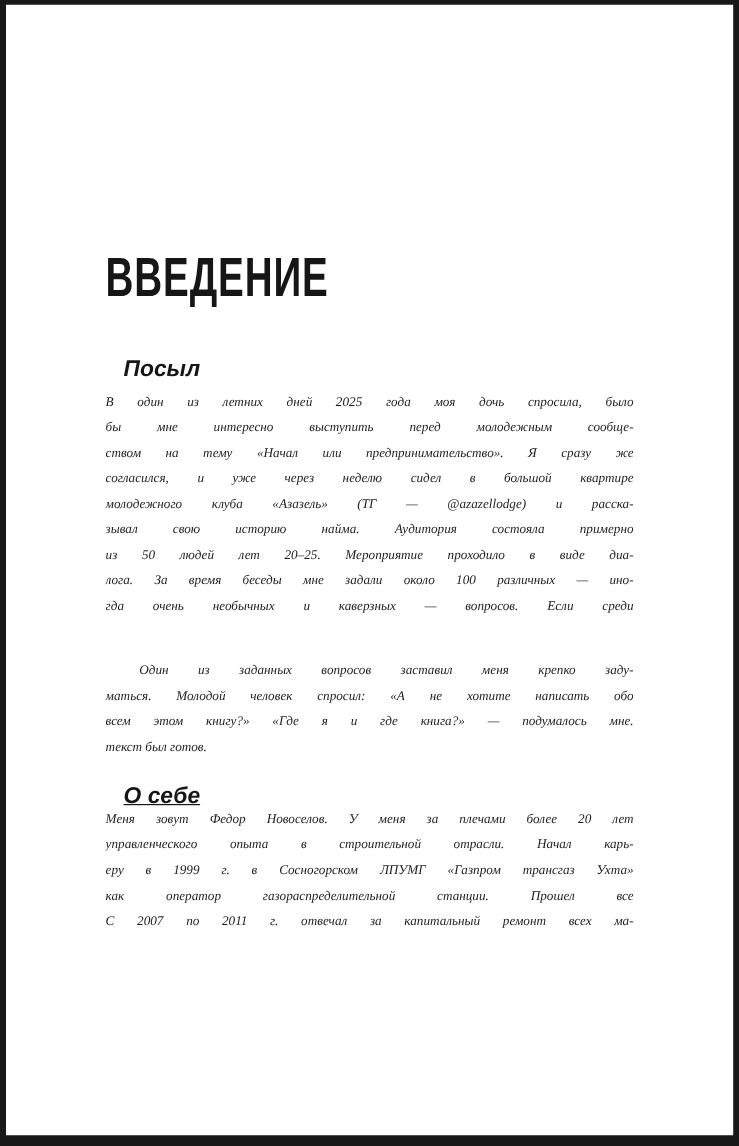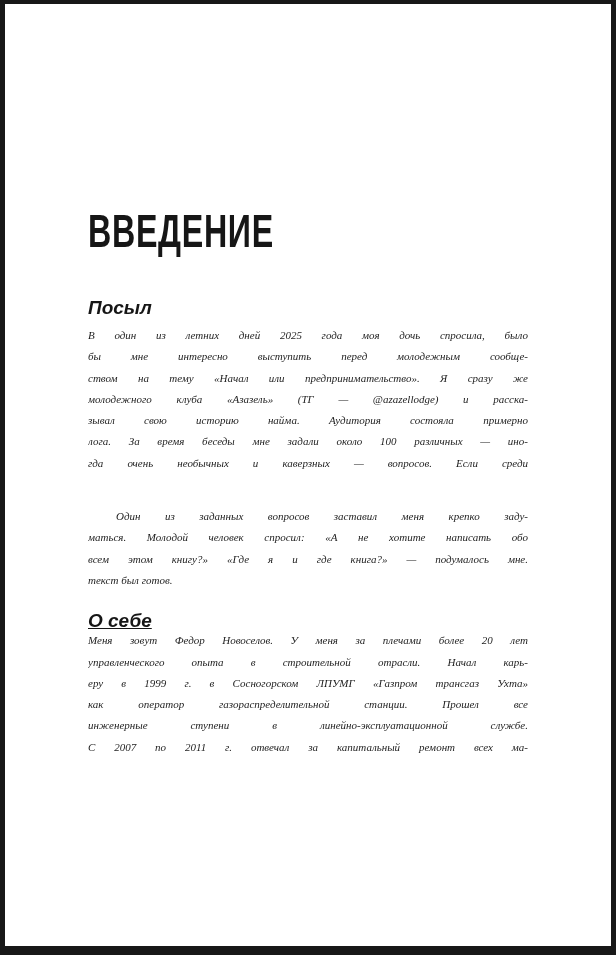--- a/index.html
+++ b/index.html
@@ -25,21 +25,21 @@
     font-weight: 700;
     font-size: 46px;
     line-height: 1;
     letter-spacing: 1px;
     color: #161616;
     transform: scaleX(0.70);
     transform-origin: left center;
     white-space: nowrap;
   }
   .section-heading {
-    margin: 44px 0 0 0;
+    margin: 44px 0 0 15px;
     font-family: "Liberation Sans", sans-serif;
     font-style: italic;
     font-weight: 700;
     font-size: 19px;
     line-height: 1;
     color: #161616;
   }
   .section-heading.second {
     margin-top: 20px;
     text-decoration: underline;
@@ -81,40 +81,41 @@
 
   <h1 class="chapter-title">ВВЕДЕНИЕ</h1>
 
   <section>
     <h2 class="section-heading">Посыл</h2>
 
     <div class="para">
         <div class="line">В один из летних дней 2025 года моя дочь спросила, было</div>
         <div class="line">бы мне интересно выступить перед молодежным сообще-</div>
         <div class="line">ством на тему «Начал или предпринимательство». Я сразу же</div>
+        <div class="line">согласился, и уже через неделю сидел в большой квартире</div>
         <div class="line">молодежного клуба «Азазель» (ТГ — @azazellodge) и расска-</div>
         <div class="line">зывал свою историю найма. Аудитория состояла примерно</div>
+        <div class="line">из 50 людей лет 20–25. Мероприятие проходило в виде диа-</div>
         <div class="line">лога. За время беседы мне задали около 100 различных — ино-</div>
         <div class="line">гда очень необычных и каверзных — вопросов. Если среди</div>
       </div>
 
     <div class="para indent gap">
         <div class="line">Один из заданных вопросов заставил меня крепко заду-</div>
         <div class="line">маться. Молодой человек спросил: «А не хотите написать обо</div>
         <div class="line">всем этом книгу?» «Где я и где книга?» — подумалось мне.</div>
         <div class="line last">текст был готов.</div>
       </div>
   </section>
 
   <section>
     <h2 class="section-heading second">О себе</h2>
 
     <div class="para cont after-heading">
         <div class="line">Меня зовут Федор Новоселов. У меня за плечами более 20 лет</div>
         <div class="line">управленческого опыта в строительной отрасли. Начал карь-</div>
         <div class="line">еру в 1999 г. в Сосногорском ЛПУМГ «Газпром трансгаз Ухта»</div>
         <div class="line">как оператор газораспределительной станции. Прошел все</div>
-        <div class="line">инженерные ступени в линейно-эксплуатационной службе.</div>
         <div class="line last">С 2007 по 2011 г. отвечал за капитальный ремонт всех ма-</div>
       </div>
   </section>
 
 </main>
 
 </body></html>

